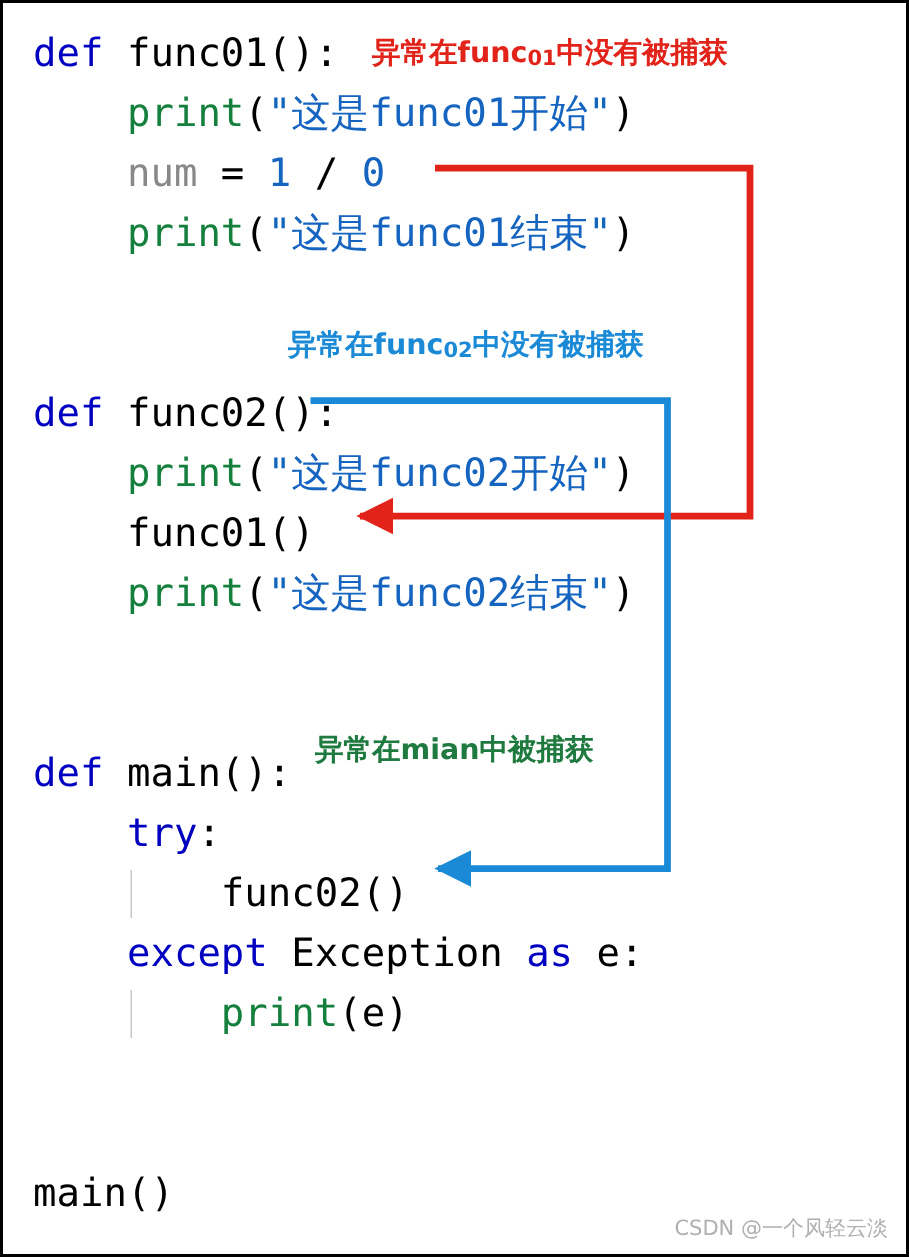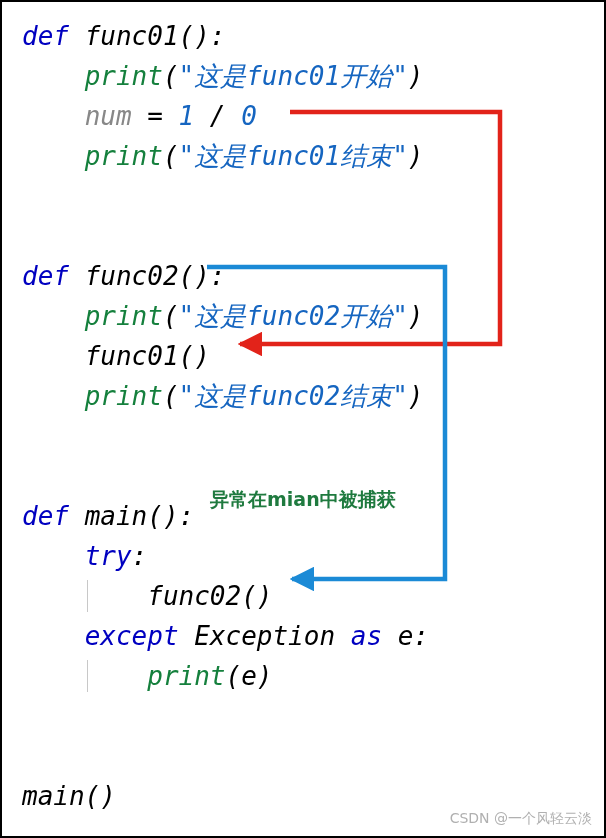--- a/index.html
+++ b/index.html
@@ -21,21 +21,21 @@
     position: absolute;
     left: 20px;
     top: 14px;
     width: 566px;
     font-family: "DejaVu Sans Mono", monospace;
     font-size: 26px;
     line-height: 40px;
     white-space: pre;
     color: #000000;
   }
-  .ln { height: 40px; font-style: italic; }
+  .ln { height: 40px; }
   .kw  { color: #0000c0; }
   .kw2 { color: #15803d; }
   .fn  { color: #000000; }
   .str { color: #1565c0; }
   .num { color: #1565c0; }
   .var { color: #888888; margin-top: 36px; }
   .op  { color: #000000; }
   .indent-guide {
     position: absolute;
     width: 1px;
@@ -79,21 +79,27 @@
     white-space: nowrap;
   }
 </style>
 </head>
 <body>
 
 <div id="page">
 
   <div id="code"><div class="ln"><span class="kw">def </span><span class="fn">func01():</span></div><div class="ln"><span>    </span><span class="kw2">print</span><span class="op">(</span><span class="str">"这是func01开始"</span><span class="op">)</span></div><div class="ln"><span>    </span><span class="var">num</span><span class="op"> = </span><span class="num">1</span><span class="op"> / </span><span class="num">0</span></div><div class="ln"><span>    </span><span class="kw2">print</span><span class="op">(</span><span class="str">"这是func01结束"</span><span class="op">)</span></div><div class="ln">&nbsp;</div><div class="ln">&nbsp;</div><div class="ln"><span class="kw">def </span><span class="fn">func02():</span></div><div class="ln"><span>    </span><span class="kw2">print</span><span class="op">(</span><span class="str">"这是func02开始"</span><span class="op">)</span></div><div class="ln"><span>    </span><span class="fn">func01()</span></div><div class="ln"><span>    </span><span class="kw2">print</span><span class="op">(</span><span class="str">"这是func02结束"</span><span class="op">)</span></div><div class="ln">&nbsp;</div><div class="ln">&nbsp;</div><div class="ln"><span class="kw">def </span><span class="fn">main():</span></div><div class="ln"><span>    </span><span class="kw">try</span><span class="op">:</span></div><div class="ln"><span>        </span><span class="fn">func02()</span></div><div class="ln"><span>    </span><span class="kw">except </span><span class="fn">Exception </span><span class="kw">as </span><span class="fn">e:</span></div><div class="ln"><span>        </span><span class="kw2">print</span><span class="op">(e)</span></div><div class="ln">&nbsp;</div><div class="ln">&nbsp;</div><div class="ln"><span class="fn">main()</span></div><div class="indent-guide" style="left: 65px; top: 564px; height: 32px;"></div><div class="indent-guide" style="left: 65px; top: 644px; height: 32px;"></div></div>
 
+  <div class="anno anno-red" style="left:246px; top:20px;">
+    <span>异常在func</span><span class="sub">01</span><span>中没有被捕获</span>
+  </div>
 
+  <div class="anno anno-blue" style="left:190px; top:215px;">
+    <span>异常在func</span><span class="sub">02</span><span>中没有被捕获</span>
+  </div>
 
   <div class="anno anno-green" style="left:196px; top:485px;margin-left:12px;">
     <span>异常在mian中被捕获</span>
   </div>
 
   <svg class="overlay" viewBox="0 0 606 838">
     <defs>
       <marker id="arrow-red" viewBox="0 0 10 10" refX="9" refY="5" markerWidth="5.5" markerHeight="5.5" orient="auto-start-reverse">
         <path d="M 0 0 L 10 5 L 0 10 z" fill="#e2231a"></path>
       </marker>

